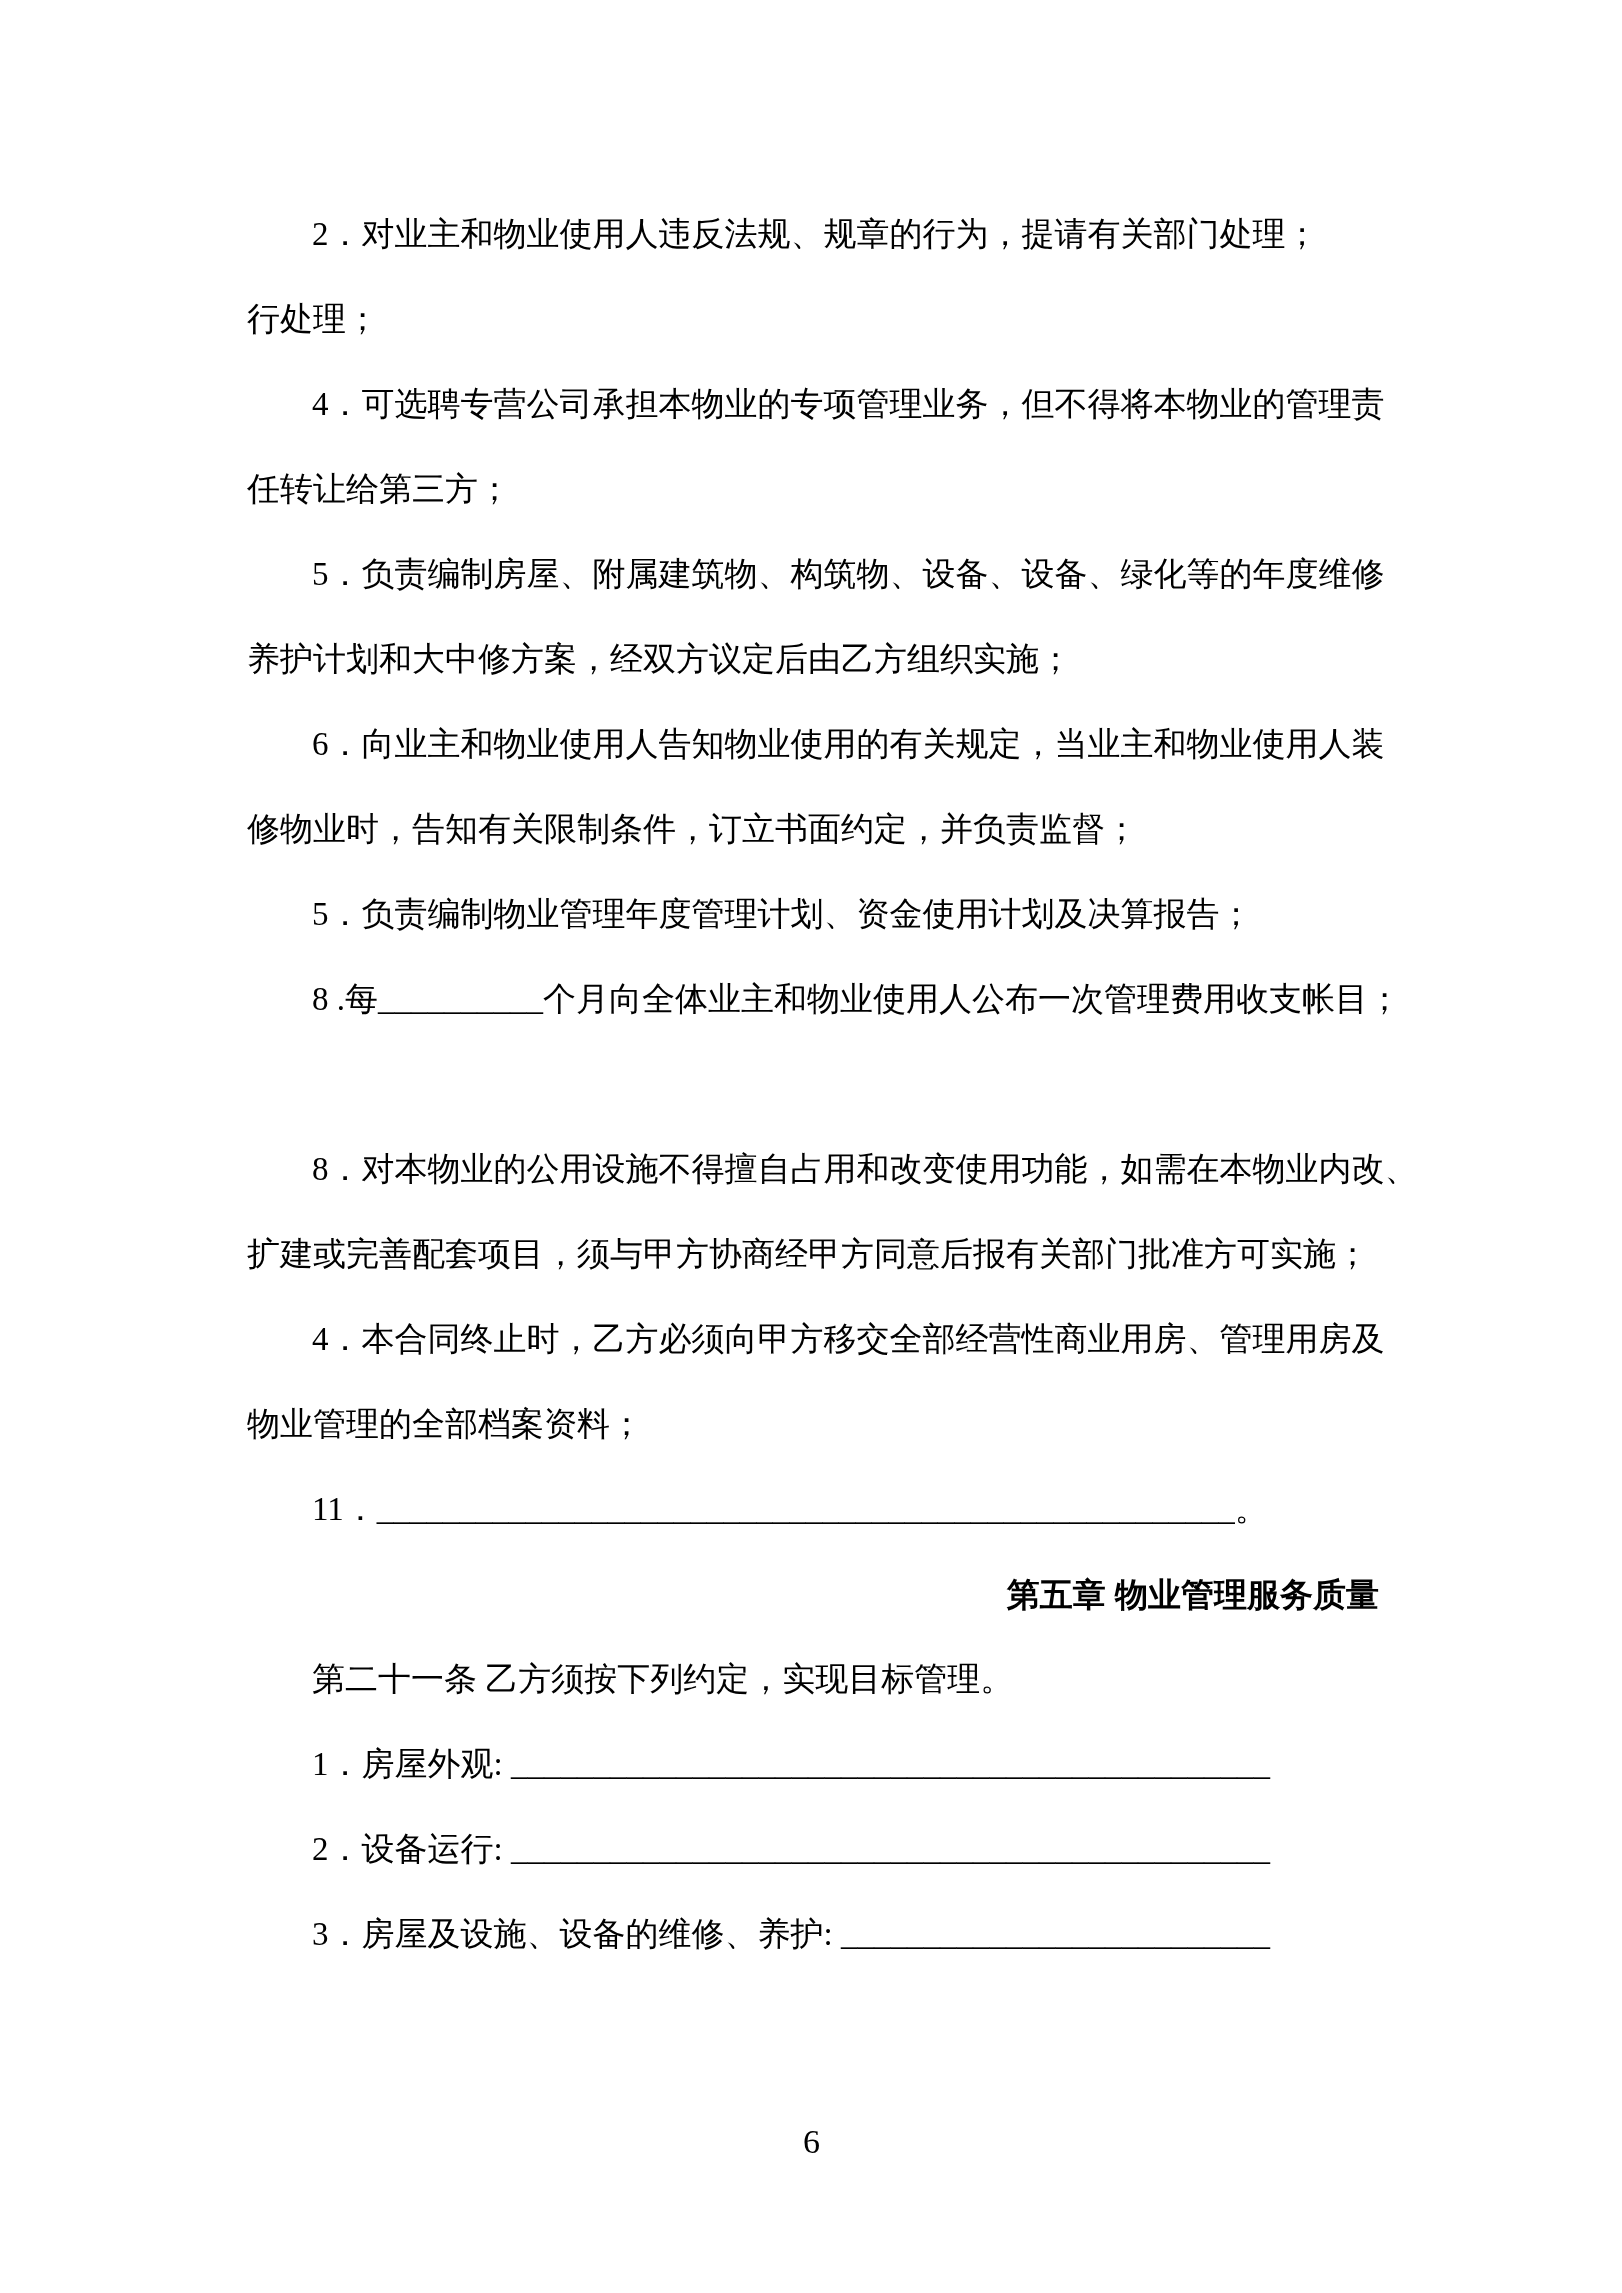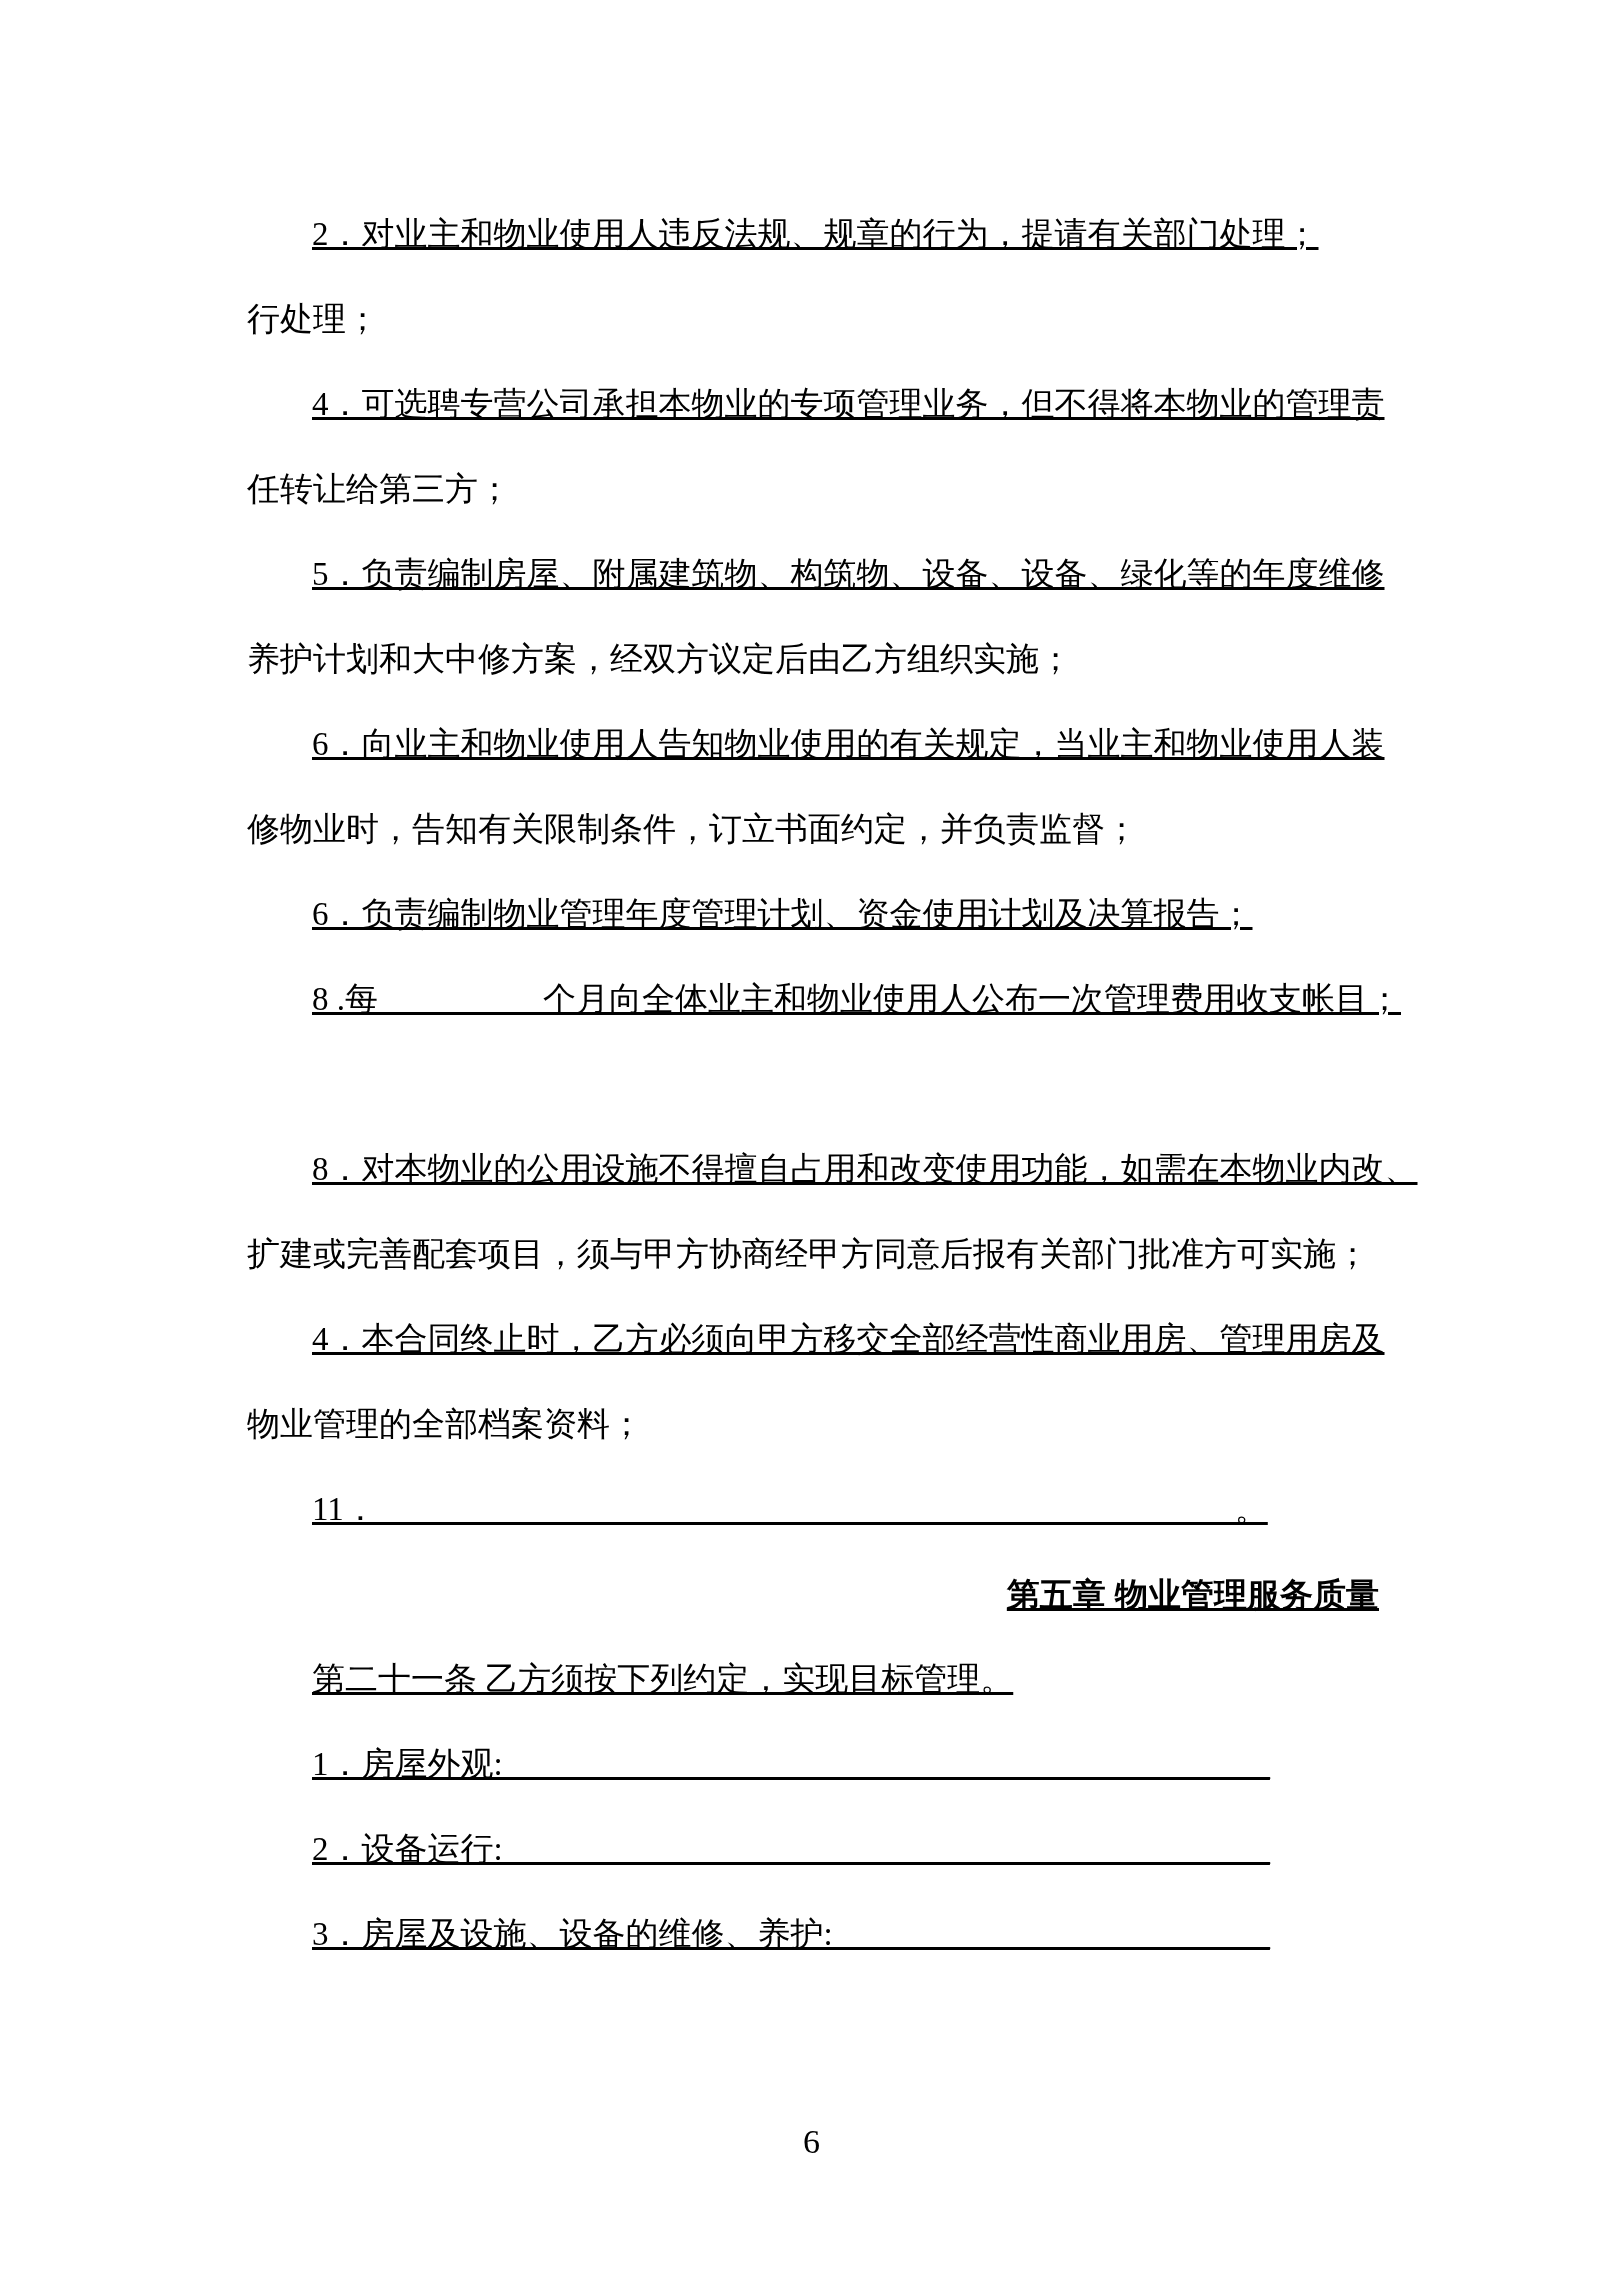--- a/index.html
+++ b/index.html
@@ -24,21 +24,20 @@
   }
   .line {
     font-size: 33px;
     line-height: 85px;
     min-height: 85px;
     white-space: pre;
     text-align: left;
   }
   .indent {
     text-indent: 65px;
-    text-decoration: underline;
   }
   .heading {
     font-weight: bold;
     font-family: "Liberation Sans", "DejaVu Sans", sans-serif;
     text-align: right;
   }
   .pagenum {
     position: absolute;
     top: 2124px;
     left: 0;
@@ -54,21 +53,21 @@
 <div class="page">
   <div class="content">
     <div class="line indent">2．对业主和物业使用人违反法规、规章的行为，提请有关部门处理；</div>
     <div class="line">行处理；</div>
     <div class="line indent">4．可选聘专营公司承担本物业的专项管理业务，但不得将本物业的管理责</div>
     <div class="line">任转让给第三方；</div>
     <div class="line indent">5．负责编制房屋、附属建筑物、构筑物、设备、设备、绿化等的年度维修</div>
     <div class="line">养护计划和大中修方案，经双方议定后由乙方组织实施；</div>
     <div class="line indent">6．向业主和物业使用人告知物业使用的有关规定，当业主和物业使用人装</div>
     <div class="line">修物业时，告知有关限制条件，订立书面约定，并负责监督；</div>
-    <div class="line indent">6．负责编制物业管理年度管理计划、资金使用计划及决算报告；</div>
+    <div class="line indent">5．负责编制物业管理年度管理计划、资金使用计划及决算报告；</div>
     <div class="line indent">8 .每__________个月向全体业主和物业使用人公布一次管理费用收支帐目；</div>
     <div class="line"></div>
     <div class="line indent">8．对本物业的公用设施不得擅自占用和改变使用功能，如需在本物业内改、</div>
     <div class="line">扩建或完善配套项目，须与甲方协商经甲方同意后报有关部门批准方可实施；</div>
     <div class="line indent">4．本合同终止时，乙方必须向甲方移交全部经营性商业用房、管理用房及</div>
     <div class="line">物业管理的全部档案资料；</div>
     <div class="line indent">11．____________________________________________________。</div>
     <div class="line indent heading">第五章 物业管理服务质量</div>
     <div class="line indent">第二十一条 乙方须按下列约定，实现目标管理。</div>
     <div class="line indent">1．房屋外观: ______________________________________________</div>

